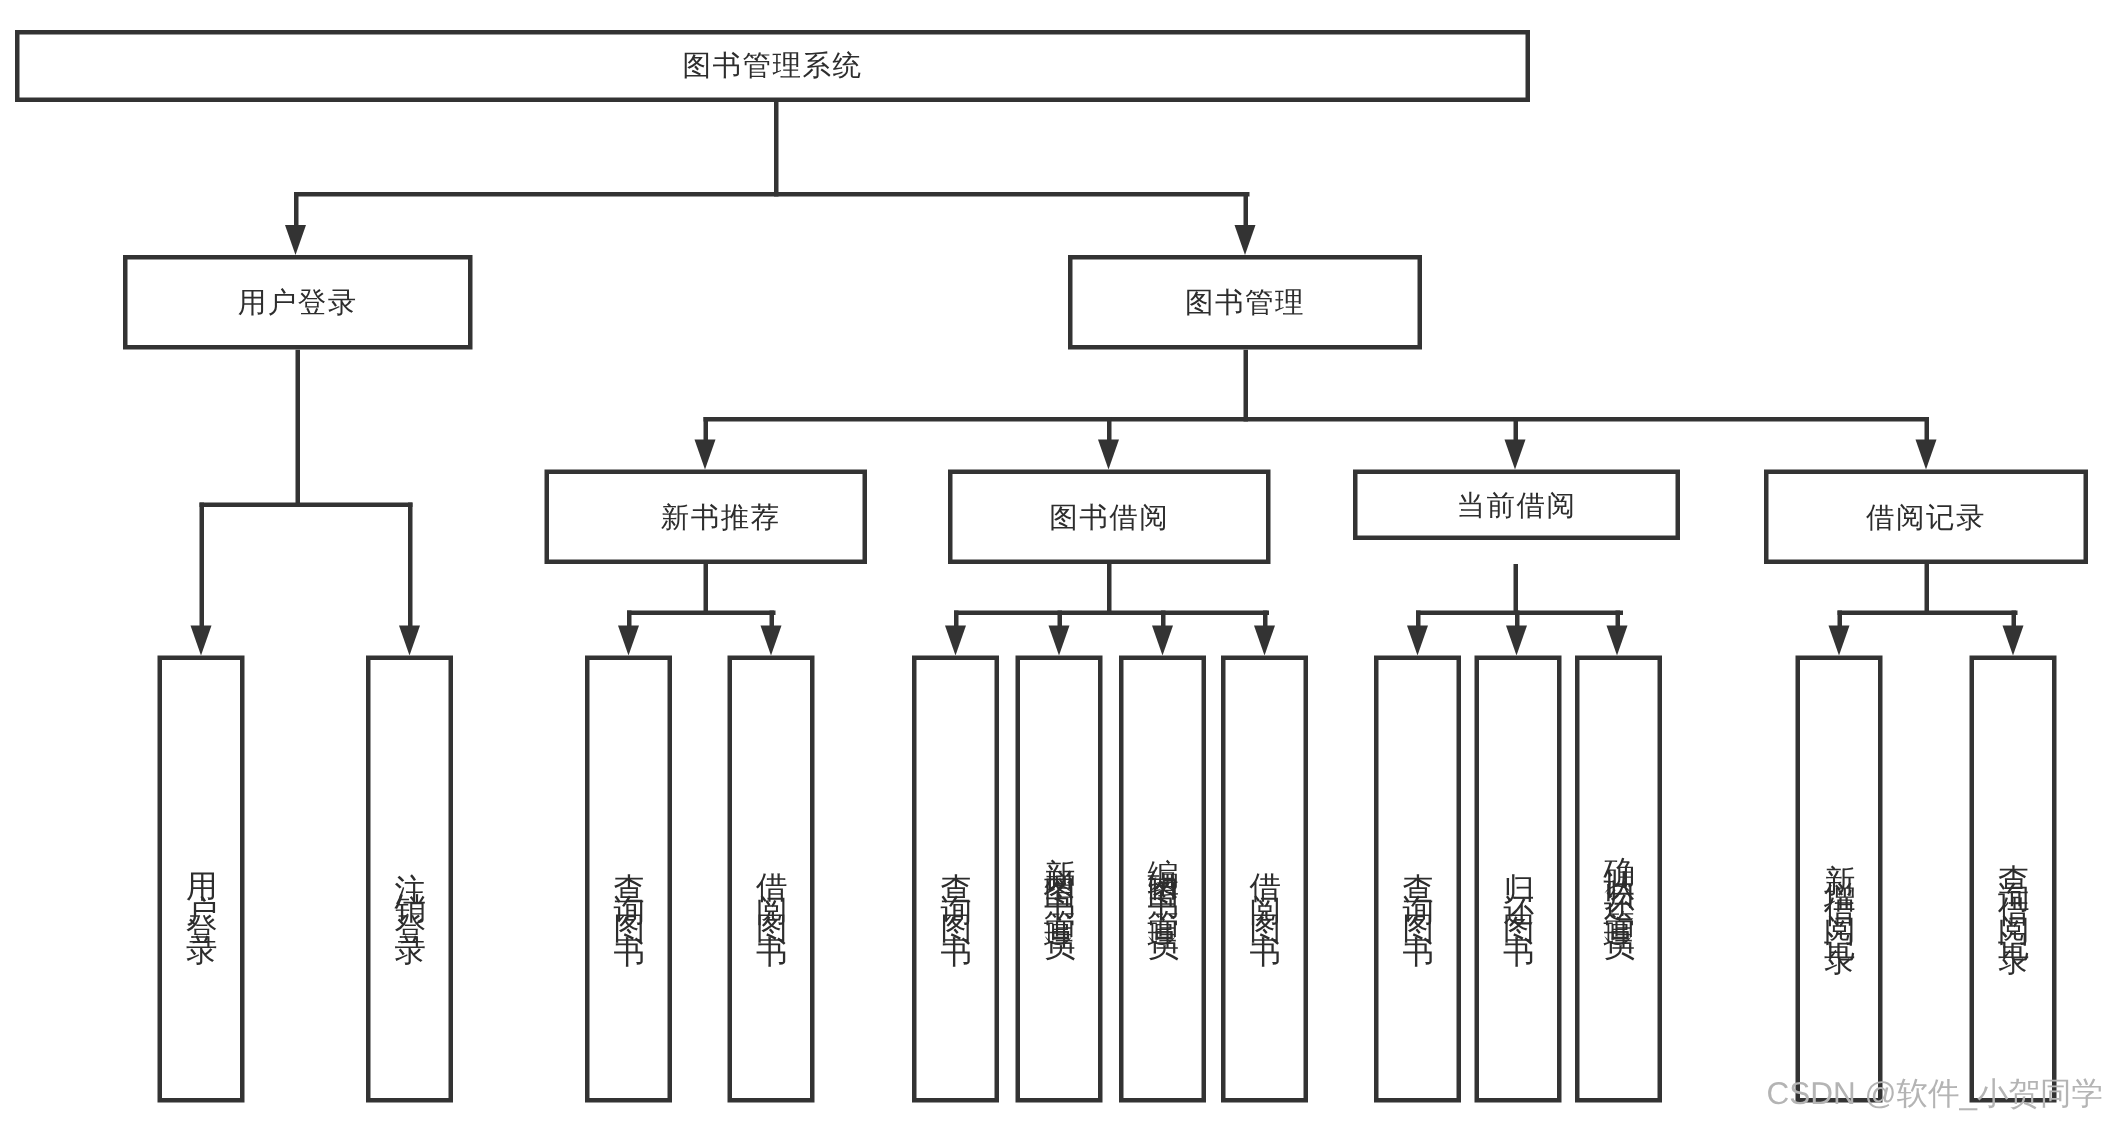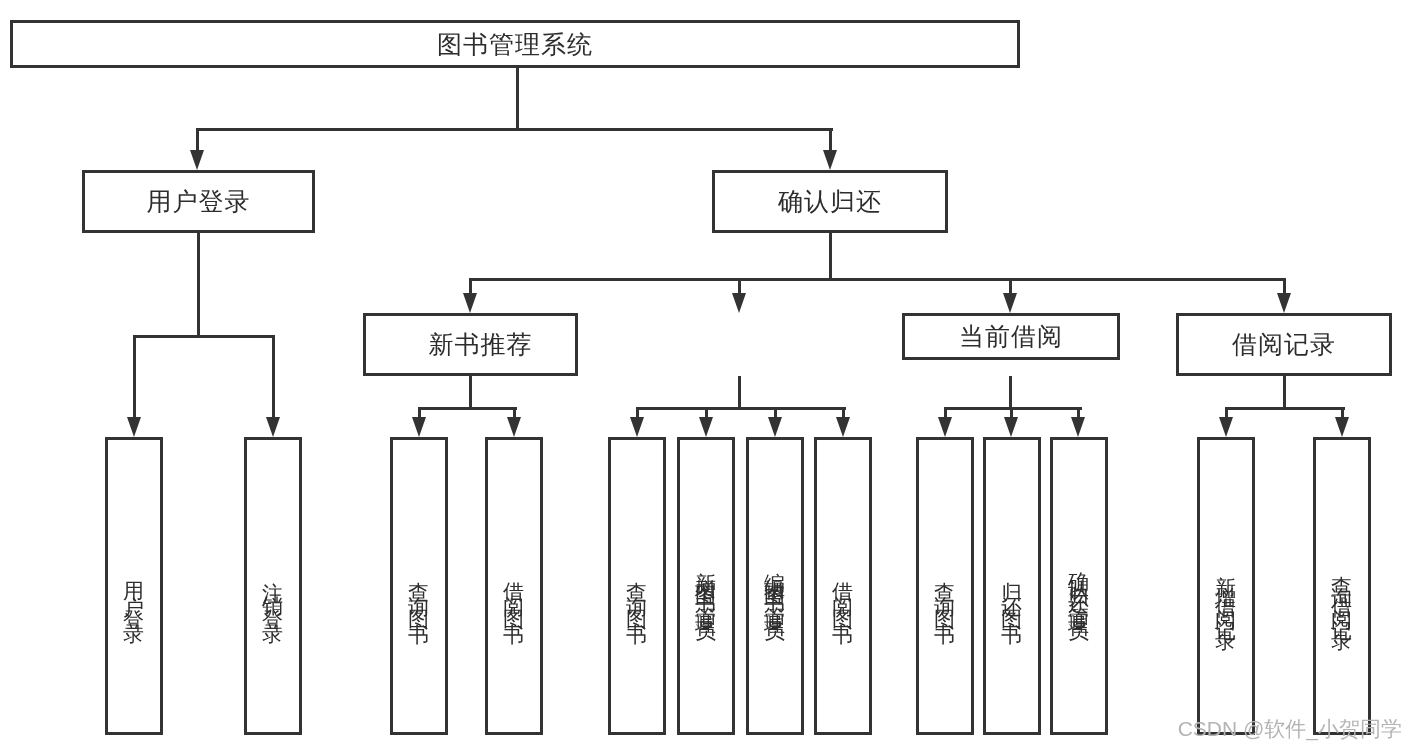--- a/index.html
+++ b/index.html
@@ -16,21 +16,21 @@
     color:var(--text);
   }
   .box{
     position:absolute;
     border:3px solid var(--line);
     background:var(--background);
     display:flex;align-items:center;justify-content:center;
     text-align:center;
     z-index:2;
   }
-  .h{font-size:25px;letter-spacing:1px;}
+  .h{font-size:19px;letter-spacing:1px;}
   .v{
     writing-mode:vertical-rl;
     font-size:21px;
     width:58px;height:298px;top:437px;
     overflow:hidden;
     line-height:1;
   }
   .sp4{letter-spacing:14px;text-indent:14px;}
   .sp6{letter-spacing:11px;text-indent:11px;}
   .splong{letter-spacing:7px;}
@@ -53,23 +53,24 @@
   }
 </style>
 </head>
 <body>
 
 <div class="stage">
 
   <div class="box h" style="left:10px;top:20px;width:1010px;height:48px;">图书管理系统</div>
 
   <div class="box h" style="left:82px;top:170px;width:233px;height:63px;">用户登录</div>
-  <div class="box h" style="left:712px;top:170px;width:236px;height:63px;">确认归还</div>
+  <div class="box h" style="left:712px;top:170px;width:236px;height:63px;">图书管理</div>
 
   <div class="box h" style="left:363px;top:313px;width:215px;height:63px;padding-left:20px;">新书推荐</div>
+  <div class="box h" style="left:632px;top:313px;width:215px;height:63px;">图书借阅</div>
   <div class="box h" style="left:902px;top:313px;width:218px;height:47px;">当前借阅</div>
   <div class="box h" style="left:1176px;top:313px;width:216px;height:63px;">借阅记录</div>
 
   <div class="box v sp4" style="left:105px;">用户登录</div>
   <div class="box v sp4" style="left:244px;">注销登录</div>
 
   <div class="box v sp4" style="left:390px;">查询图书</div>
   <div class="box v sp4" style="left:485px;">借阅图书</div>
 
   <div class="box v sp4" style="left:608px;">查询图书</div>

